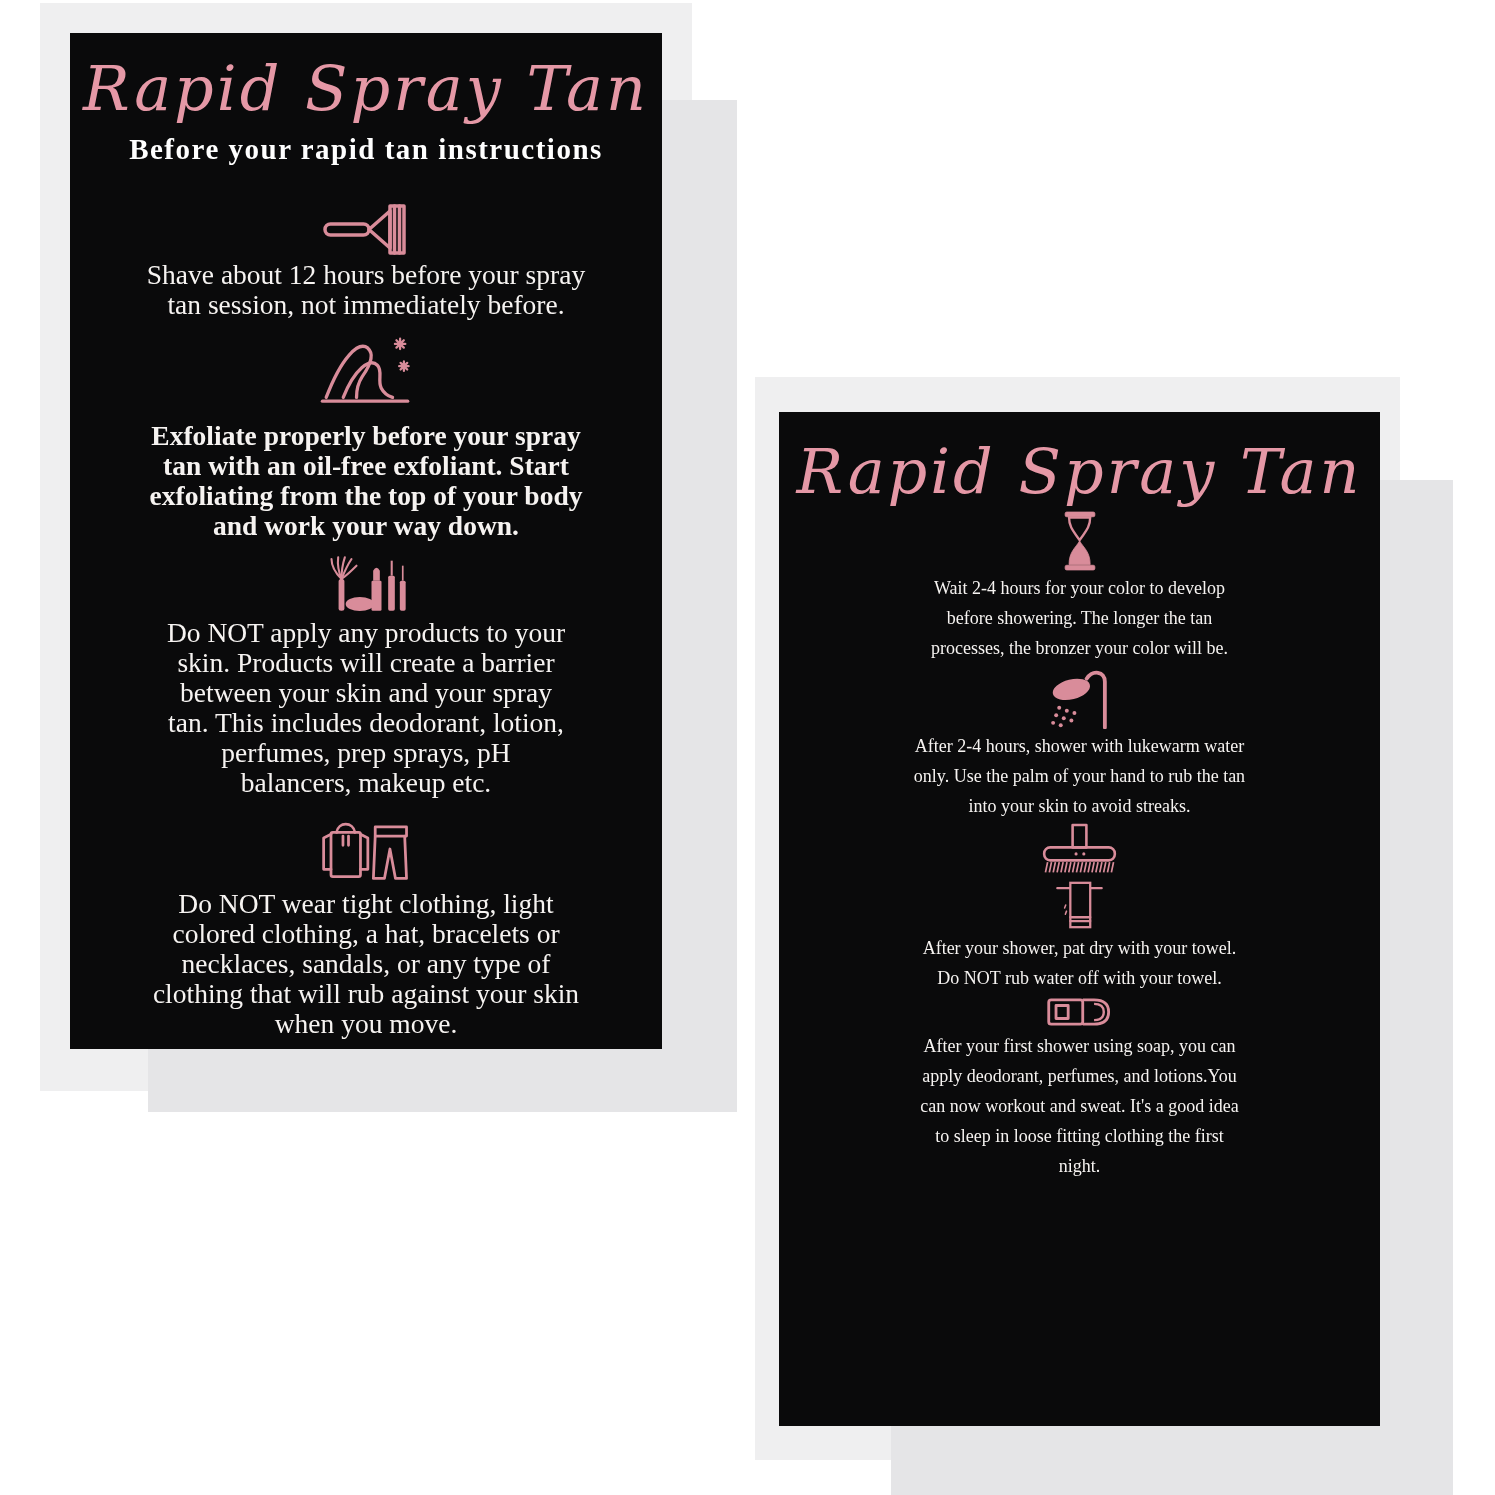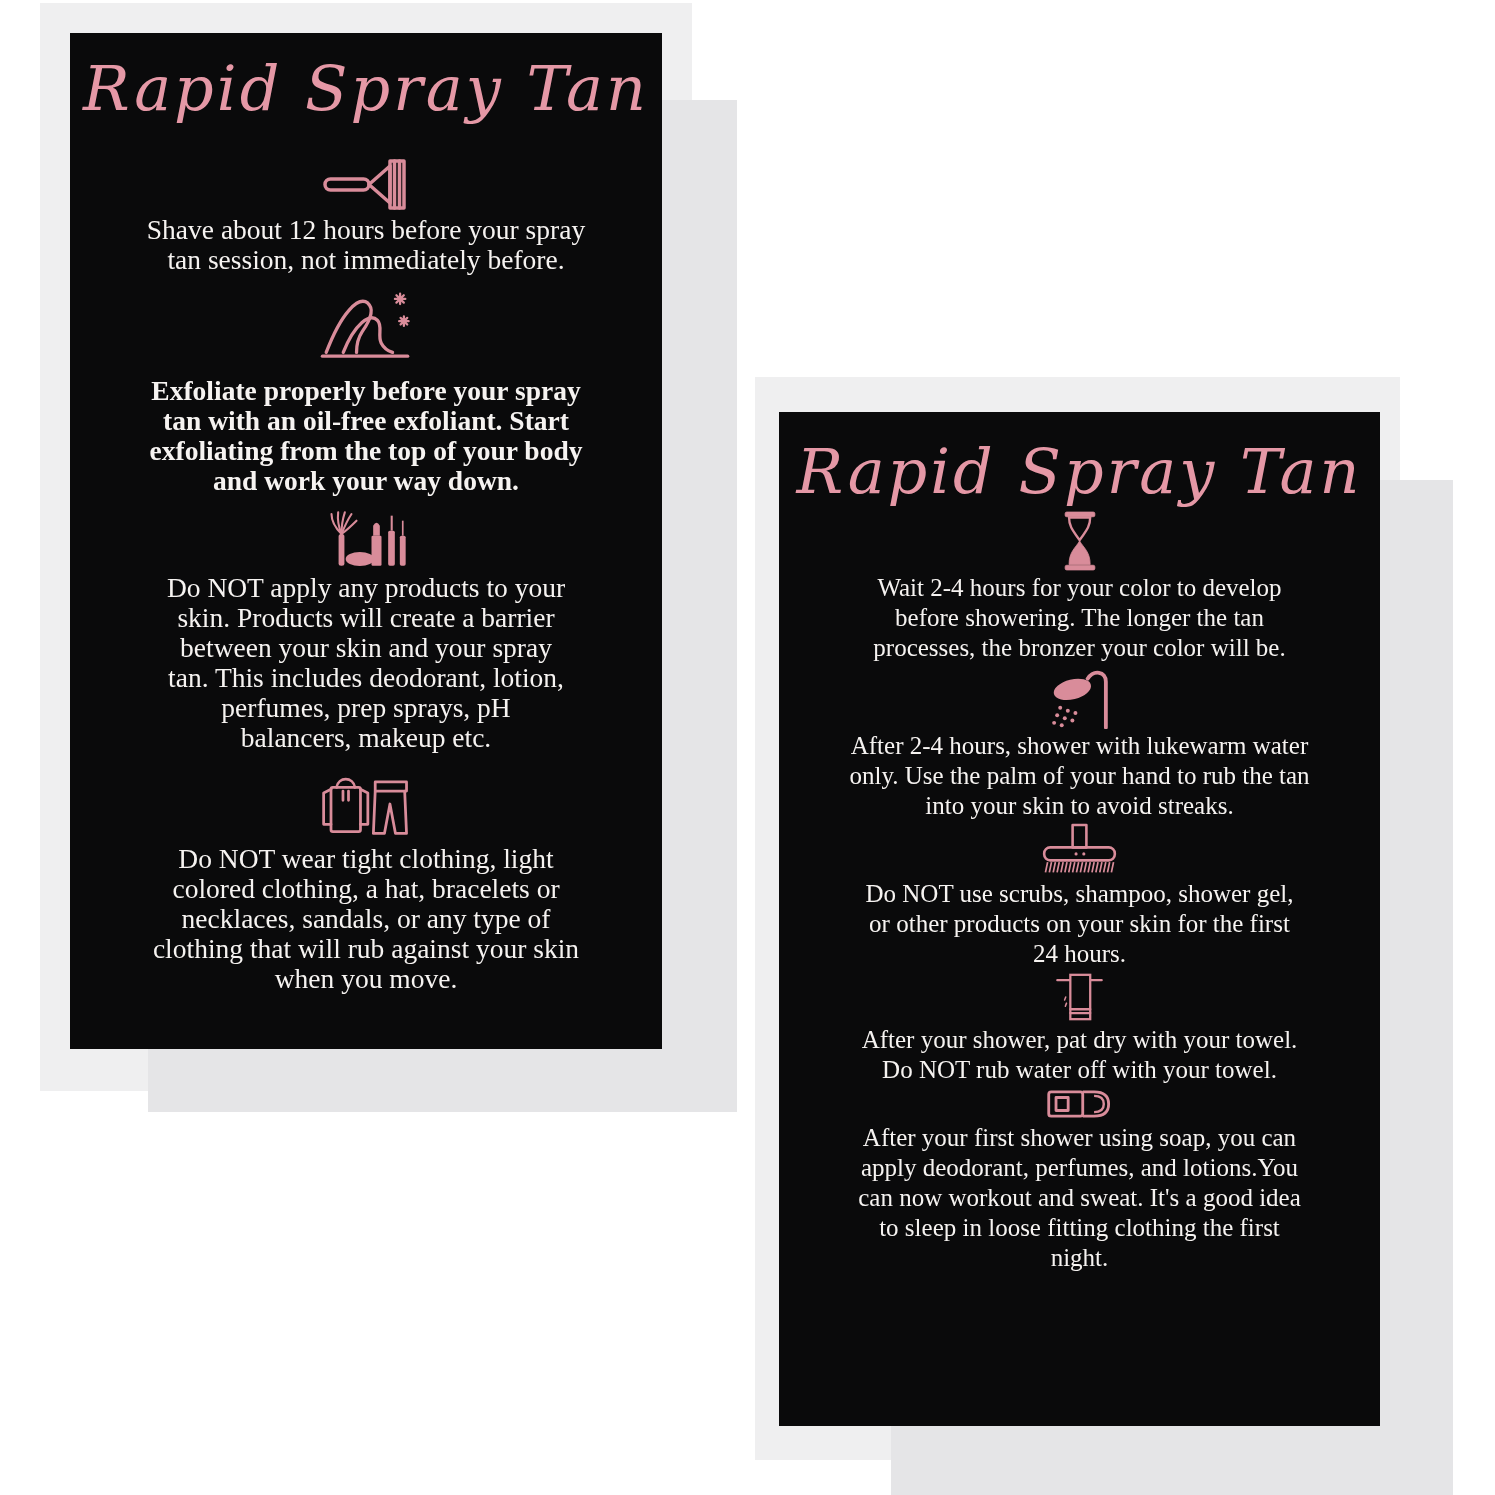--- a/index.html
+++ b/index.html
@@ -17,21 +17,21 @@
   .card-left{left:70px;top:33px;width:592px;height:1016px;}
   .card-right{left:779px;top:412px;width:601px;height:1014px;}
   .title{font-family:"DejaVu Serif", cursive;font-style:italic;font-weight:400;
          color:#e598a6;font-size:62px;line-height:67px;letter-spacing:3px;white-space:nowrap;}
   .subtitle{font-weight:700;color:#ffffff;font-size:29px;line-height:35px;letter-spacing:1.5px;
             white-space:nowrap;}
   .card-left .subtitle{margin-top:10px;}
   .card-right .title{margin-top:4px;}
   .card-right .subtitle{margin-top:8px;}
   p.instr{margin:0;font-size:27.5px;line-height:30px;white-space:pre-line;color:#f6f3f1;}
-  .card-right p.instr{font-size:25px;}
+  .card-right p.instr{font-size:18px;}
   .icon{display:block;line-height:0;}
   svg{display:block;margin:0 auto;}
   
   .l-s0 .icon{margin-top:35px;} .l-s0 p{margin-top:2px;}
   .l-s1 .icon{margin-top:13px;} .l-s1 p{margin-top:16px;font-weight:bold;}
   .l-s2 .icon{margin-top:13px;} .l-s2 p{margin-top:4px;}
   .l-s3 .icon{margin-top:16px;} .l-s3 p{margin-top:5px;}
   
   .r-s0 .icon{margin-top:6px;} .r-s0 p{margin-top:2px;}
   .r-s1 .icon{margin-top:2px;} .r-s1 p{margin-top:2px;}
@@ -42,20 +42,21 @@
 </style>
 </head>
 <body>
 
 <div class="canvas">
 
   <div class="sheet sheet-a sheet-a-left"></div>
   <div class="sheet sheet-b sheet-b-left"></div>
   <div class="card card-left">
     <div class="title">Rapid Spray Tan</div>
+    <div class="subtitle">Before your rapid tan instructions</div>
 
     <div class="section l-s0">
       <span class="icon">
         <svg width="88" height="56" viewBox="0 0 88 56" fill="none" stroke="#d98c9a" stroke-width="3.5" stroke-linejoin="round" stroke-linecap="round">
           <rect x="3" y="22" width="44" height="11" rx="5.5"></rect>
           <path d="M47 27.5 L68 9 L68 46 Z"></path>
           <rect x="68" y="4" width="14" height="47"></rect>
           <line x1="72.5" y1="4" x2="72.5" y2="51"></line>
           <line x1="77.5" y1="4" x2="77.5" y2="51"></line>
         </svg>
@@ -178,23 +179,20 @@
     <div class="section r-s2">
       <span class="icon">
         <svg width="81" height="54" viewBox="0 0 94 62" fill="none" stroke="#d98c9a" stroke-width="3" stroke-linejoin="round">
           <rect x="39" y="2" width="16" height="26"></rect>
           <rect x="6" y="28" width="82" height="15" rx="7"></rect>
           <circle cx="43" cy="35.5" r="1.8" fill="#d98c9a" stroke="none"></circle>
           <circle cx="52" cy="35.5" r="1.8" fill="#d98c9a" stroke="none"></circle>
           <path stroke-width="2" d="M10 45 l-2.5 12 M14.5 45 l-2.5 12 M19 45 l-2.5 12 M23.5 45 l-2.5 12 M28 45 l-2.5 12 M32.5 45 l-2.5 12 M37 45 l-2.5 12 M41.5 45 l-2.5 12 M46 45 l-2.5 12 M50.5 45 l-2.5 12 M55 45 l-2.5 12 M59.5 45 l-2.5 12 M64 45 l-2.5 12 M68.5 45 l-2.5 12 M73 45 l-2.5 12 M77.5 45 l-2.5 12 M82 45 l-2.5 12 M86.5 45 l-2.5 12"></path>
         </svg>
       </span>
-      <p class="instr">Do NOT use scrubs, shampoo, shower gel,
-or other products on your skin for the first
-24 hours.</p>
     </div>
 
     <div class="section r-s3">
       <span class="icon">
         <svg width="49" height="52" viewBox="0 0 64 68" stroke="#d98c9a" stroke-width="3" stroke-linecap="round">
           <line x1="3" y1="12" x2="61" y2="12"></line>
           <rect x="20" y="5" width="26" height="58" fill="#0a0a0b"></rect>
           <line x1="20" y1="50" x2="46" y2="50"></line>
           <line x1="20" y1="55" x2="46" y2="55"></line>
           <path d="M14 34 l-1.5 4 M15 42 l-1.5 4" stroke-width="2" fill="none"></path>

